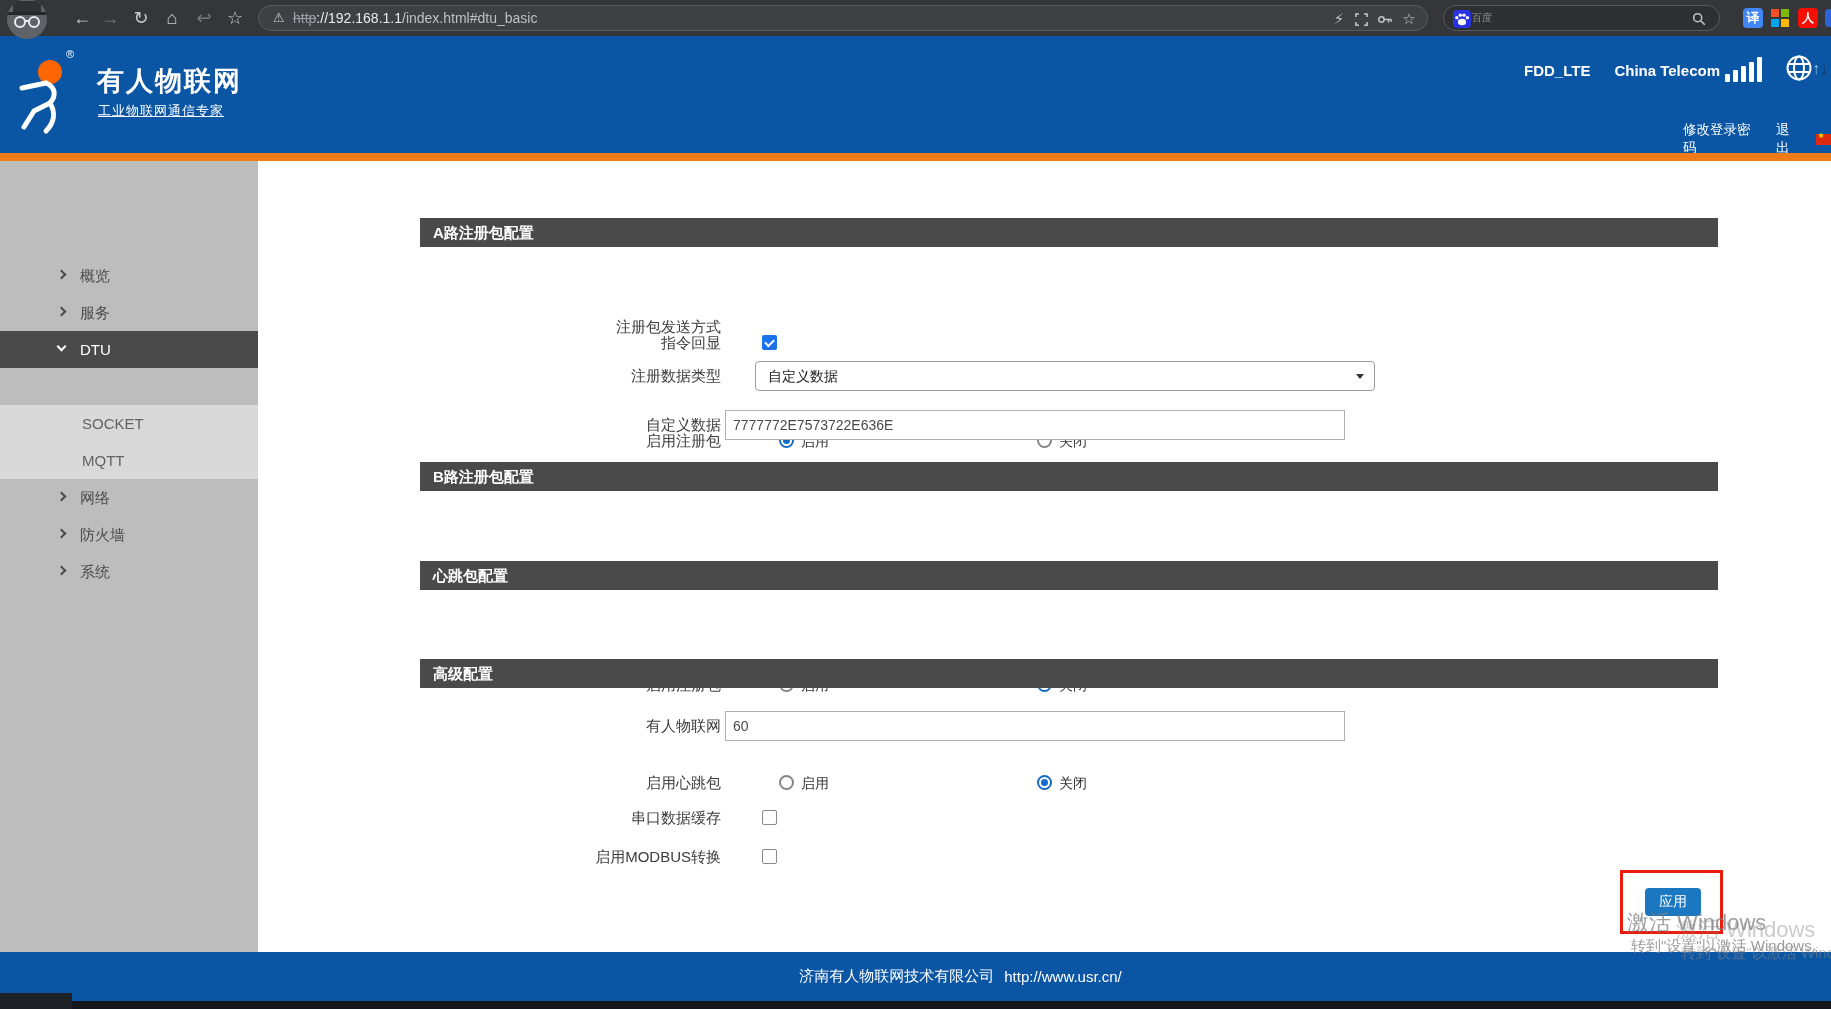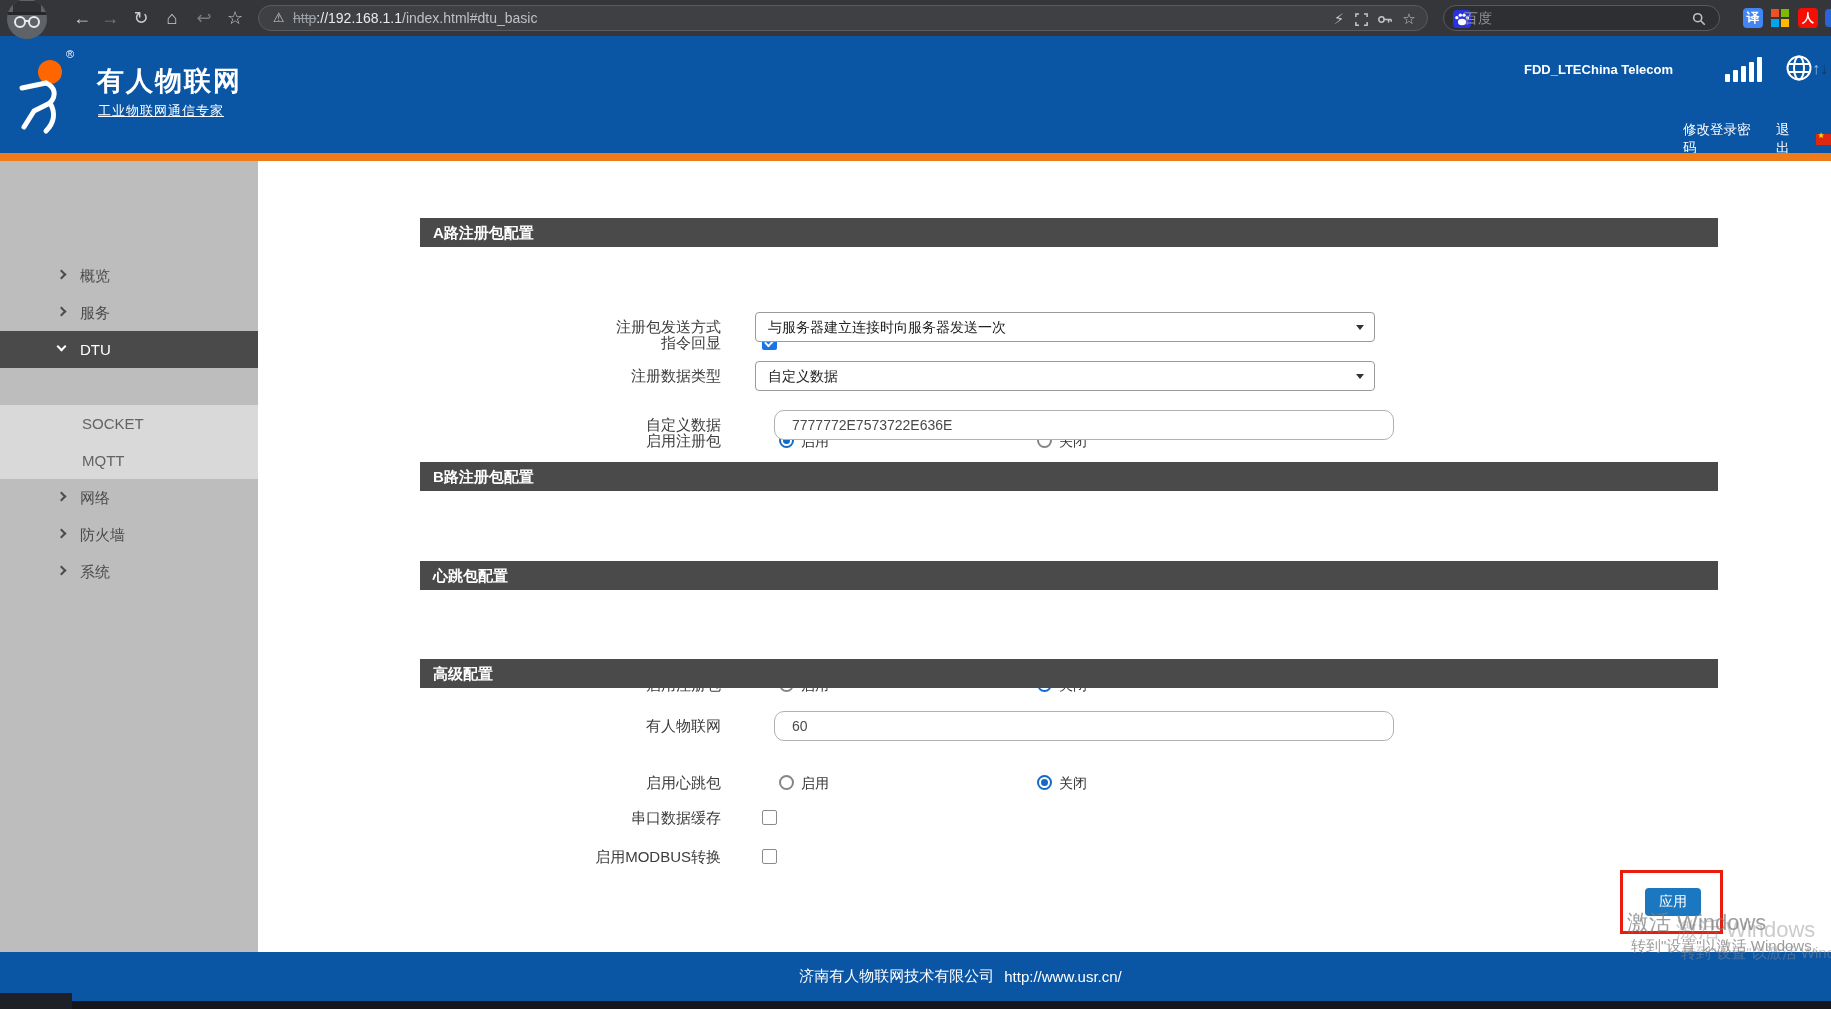--- a/index.html
+++ b/index.html
@@ -14,34 +14,34 @@
   .navico.dim { color:#77797d; }
   #urlbar { left:258px; top:5px; width:1170px; height:26px; background:#3f4044; border:1px solid #5a5b5f; border-radius:13px; }
   #urlbar .warn { position:absolute; left:14px; top:0; line-height:24px; font-size:13px; color:#c9cbce; }
   #urltext { position:absolute; left:34px; top:0; line-height:24px; font-size:14px; white-space:nowrap; }
   #urltext .scheme { color:#9aa0a6; text-decoration:line-through; }
   #urltext .host { color:#e8eaed; }
   #urltext .path { color:#bdc1c6; }
   .pgact { top:5px; height:26px; line-height:26px; color:#c3c6c9; font-size:15px; text-align:center; width:20px; cursor:pointer; }
   #searchbox { left:1443px; top:5px; width:277px; height:26px; background:#2e2f33; border:1px solid #595a5e; border-radius:13px; }
   #baidu-sq { position:absolute; left:9px; top:4px; width:18px; height:18px; border-radius:4px; background:#2932e1; }
-  #search-ph { position:absolute; left:20px; top:0; line-height:24px; font-size:14px; color:#8f9499; }
+  #search-ph { position:absolute; left:28px; top:0; line-height:24px; font-size:10px; color:#8f9499; }
   .extico { top:8px; width:20px; height:20px; border-radius:4px; text-align:center; cursor:pointer; }
   #ext-translate { left:1743px; background:#4285f4; color:#fff; font-size:13px; font-weight:bold; line-height:20px; }
   #ext-grid { left:1771px; top:9px; width:18px; height:18px; display:grid; grid-template-columns:8px 8px; grid-template-rows:8px 8px; gap:2px; border-radius:0; background:none; }
   #ext-grid i { display:block; }
   #ext-pdf { left:1798px; background:#f40f02; color:#fff; font-size:12px; font-weight:bold; line-height:20px; }
   #ext-part { left:1825px; background:#2d63d8; width:18px; height:18px; top:9px; }
 
   
   #bluehead { left:0; top:36px; width:1831px; height:117px; background:#0a55a4; z-index:4; }
   #brand-title { left:97px; top:27px; color:#fff; font-size:27px; font-weight:bold; letter-spacing:2px; }
   #brand-tag { left:98px; top:66px; color:#fff; font-size:13px; text-decoration:underline; letter-spacing:1px; }
   #regmark { left:66px; top:12px; color:#fff; font-size:11px; }
-  #netstat { left:1524px; top:26px; display:flex; gap:0; color:#fff; font-size:13px; font-weight:bold; }
+  #netstat { left:1524px; top:26px; display:flex; gap:24px; color:#fff; font-size:15px; font-weight:bold; }
   #sigbars { left:1725px; top:20px; display:flex; align-items:flex-end; gap:3px; height:26px; }
   #sigbars i { display:block; width:5px; background:#fff; border-radius:1px; }
   #upd { left:1812px; top:24px; font-size:16px; font-weight:bold; }
   #upd .u { color:#8fc1e8; } #upd .d { color:#123a66; }
   #hdr-links { left:1683px; top:85px; display:flex; gap:14px; align-items:center; color:#fff; font-size:13.5px; }
   #flagico { width:15px; height:11px; background:#de2910; position:relative; }
   #flagico b { position:absolute; left:1px; top:-3px; color:#ffde00; font-size:8px; }
   #orangebar { left:0; top:153px; width:1831px; height:8px; background:#ee7a18; z-index:4; }
 
   
@@ -62,22 +62,22 @@
   .secbar { left:162px; width:1298px; height:29px; background:#4a4a4a; color:#fff;
             font-size:15px; font-weight:bold; line-height:29px; padding-left:13px; }
   .frow { left:0; width:1556px; }
   .row-label { position:absolute; left:0; top:0; width:463px; height:100%; text-align:right;
                color:#3c3c3c; font-size:15px; }
   .selectbox { position:absolute; left:497px; top:0; width:620px; height:30px; background:#fff;
                border:1px solid #9a9a9a; border-radius:4px; cursor:pointer; }
   .selectbox .val { position:absolute; left:12px; top:0; line-height:28px; font-size:14px; color:#222; }
   .caret { position:absolute; right:10px; top:12px; width:0; height:0;
            border-left:4px solid transparent; border-right:4px solid transparent; border-top:5px solid #333; }
-  .textinput { position:absolute; left:516px; top:0; width:620px; height:30px; border:1px solid #b0b0b0;
-               border-radius:10px; font-size:14px; color:#4a4a4a; padding:0 17px;
+  .textinput { position:absolute; left:467px; top:0; width:620px; height:30px; border:1px solid #b0b0b0;
+               border-radius:0; font-size:14px; color:#4a4a4a; padding:0 7px;
                font-family:"Liberation Sans","DejaVu Sans",sans-serif; }
   .radio { position:absolute; top:3px; width:15px; height:15px; border-radius:50%; background:#fff; }
   .radio.on { border:2px solid #1569c7; }
   .radio.on::after { content:""; position:absolute; left:2px; top:2px; width:7px; height:7px; border-radius:50%; background:#1569c7; }
   .radio.off { border:2px solid #858585; }
   .rlabel { position:absolute; top:0; line-height:22px; font-size:14px; color:#333; }
   .cbox { position:absolute; left:504px; top:3px; width:15px; height:15px; border-radius:2px; }
   .cbox.on { background:#1a73e8; }
   .cbox.on::after { content:""; position:absolute; left:3px; top:3.5px; width:7px; height:4px;
                     border-left:2px solid #fff; border-bottom:2px solid #fff; transform:rotate(-45deg); }
@@ -264,24 +264,20 @@
     <div class="abs frow" style="top:269px;height:22px">
       <div class="row-label" style="line-height:22px">启用注册包</div>
       <span class="radio on" style="left:521px"></span>
       <span class="rlabel" style="left:543px">启用</span>
       <span class="radio off" style="left:779px"></span>
       <span class="rlabel" style="left:801px">关闭</span>
     </div>
 
     <div class="abs frow" style="top:151px;height:30px">
       <div class="row-label" style="line-height:30px">注册包发送方式</div>
-      <div class="selectbox">
-        <span class="val">与服务器建立连接时向服务器发送一次</span>
-        <span class="caret"></span>
-      </div>
     </div>
 
     <div class="abs frow" style="top:200px;height:30px">
       <div class="row-label" style="line-height:30px">注册数据类型</div>
       <div class="selectbox">
         <span class="val">自定义数据</span>
         <span class="caret"></span>
       </div>
     </div>
 

